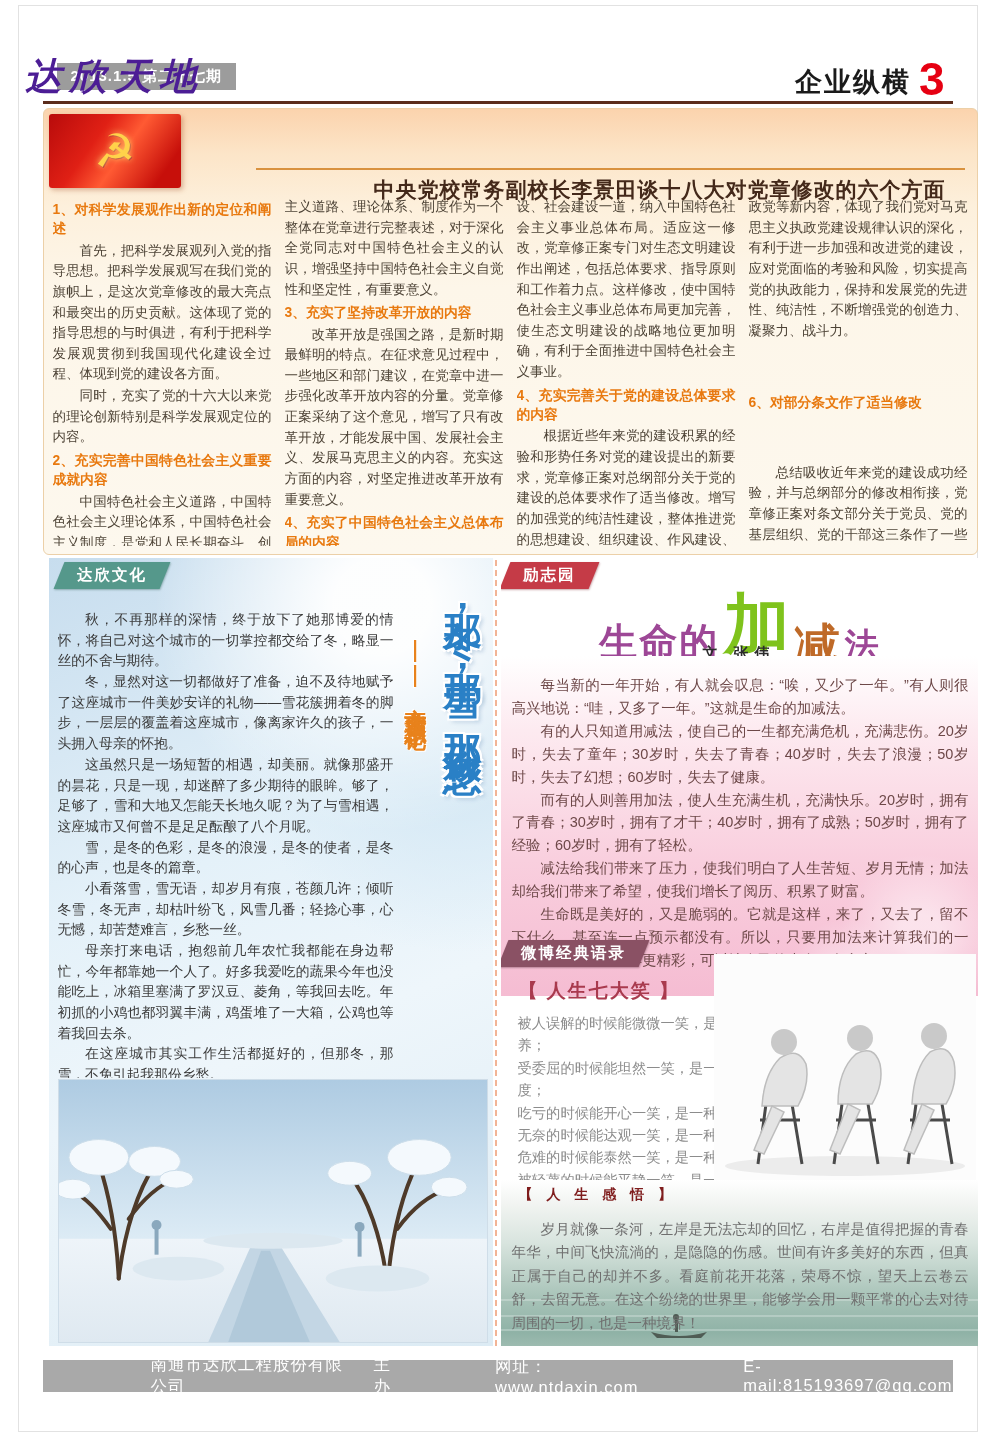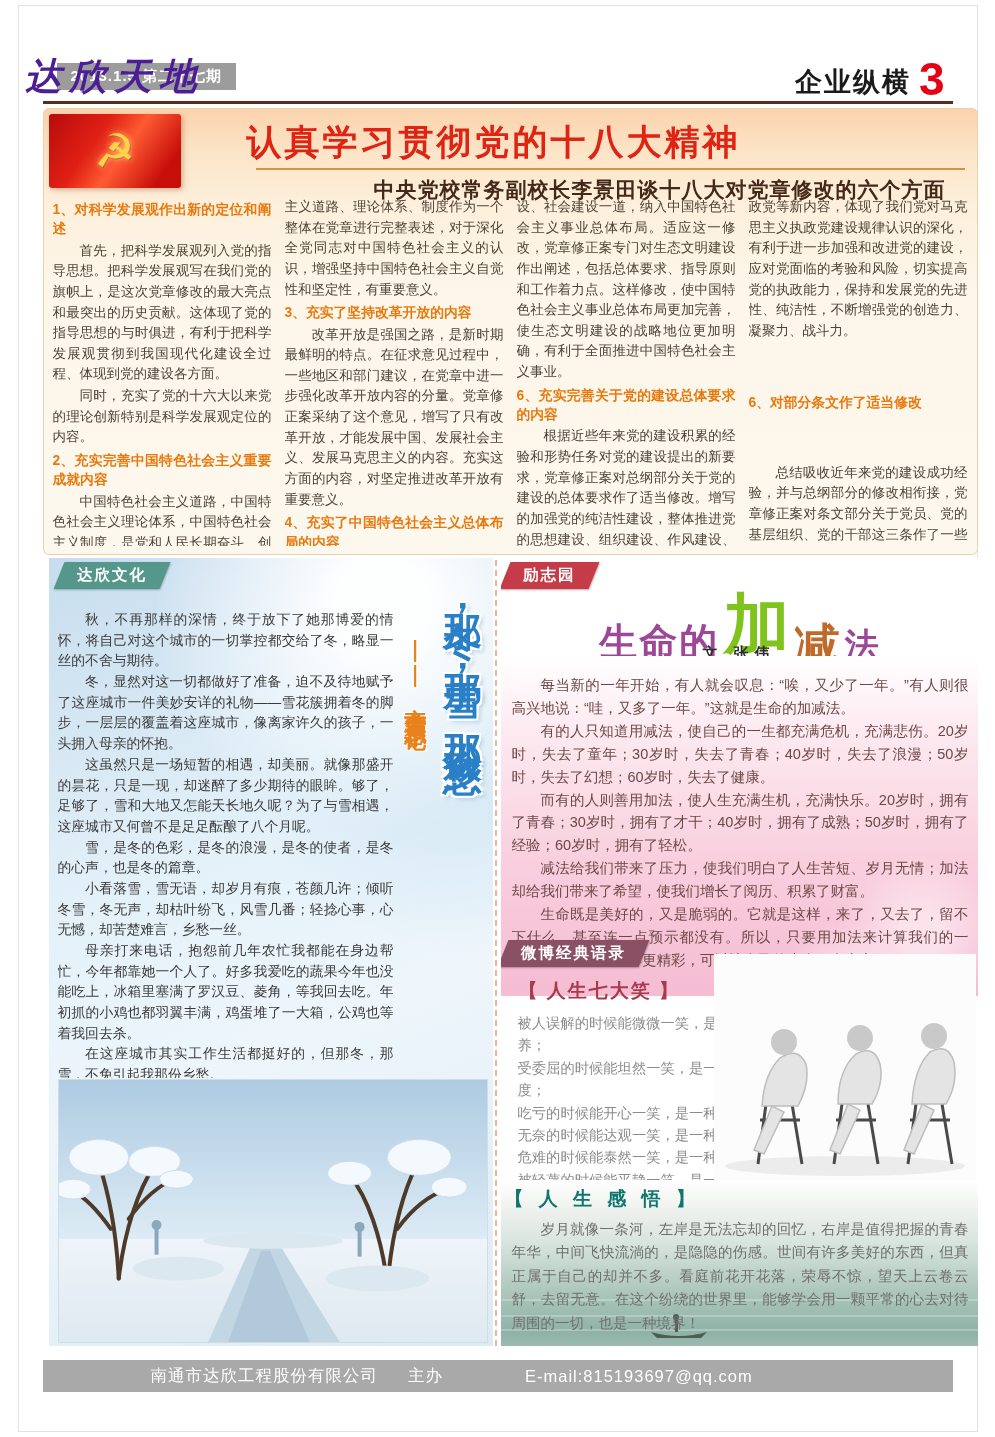--- a/index.html
+++ b/index.html
@@ -95,22 +95,22 @@
 
   .weibo-badge { position:absolute; left:2px; top:382px; background:#8a5164; box-shadow:1px 1px 2px rgba(90,40,55,.4); }
   .laugh-title { position:absolute; left:18px; top:420px; font-size:19px; font-weight:bold;
     color:#a93a4e; letter-spacing:2px; }
   .laugh-lines { position:absolute; left:17px; top:454px; width:245px; font-size:14.3px;
     line-height:22.4px; color:#8c8c8c; }
   .people-photo { position:absolute; right:2px; top:396px; width:262px; height:228px; background:#fdfdfd; }
 
   .sea { position:absolute; left:0; right:0; bottom:0; height:166px;
     background:linear-gradient(180deg,#ffffff 0%,#f0f3f0 16%,#d8e4de 38%,#a9c4b9 70%,#8fb2a6 92%,#9dbbb0 100%); }
-  .wisdom-title { position:absolute; left:4px; top:628px; font-size:19px; font-weight:bold;
-    color:#0f766e; letter-spacing:5px; }
+  .wisdom-title { position:absolute; left:18px; top:628px; font-size:14px; font-weight:bold;
+    color:#7f1d1d; letter-spacing:5px; }
   .wisdom-text { position:absolute; left:11px; right:9px; top:660px; font-size:14.5px; line-height:1.62;
     color:#6f6f6f; text-align:justify; }
   .wisdom-text p { margin:0; text-indent:2em; }
 
   
   .footer { position:absolute; left:30px; right:30px; top:1360px; height:32px; background:#a9a9a9;
     color:#fff; display:flex; align-items:center; font-size:16.5px; letter-spacing:1px; }
   .footer .f-org { margin-left:108px; }
   .footer .f-host { margin-left:30px; }
   .footer .f-url { margin-left:92px; }
@@ -127,21 +127,20 @@
   <div class="section-wrap">
     <span class="section-name">企业纵横</span>
     <span class="page-num">3</span>
   </div>
   <div class="header-rule"></div>
 
   <section class="lead">
     <div class="emblem">
       <span class="emblem-glyph">☭</span>
     </div>
-    <h1 class="lead-title">认真学习贯彻党的十八大精神</h1>
     <div class="lead-title-rule"></div>
     <h2 class="lead-subtitle">中央党校常务副校长李景田谈十八大对党章修改的六个方面</h2>
 
     <div class="lead-cols">
       <div class="col">
         <div class="col-h">1、对科学发展观作出新的定位和阐述</div>
         <p>首先，把科学发展观列入党的指导思想。把科学发展观写在我们党的旗帜上，是这次党章修改的最大亮点和最突出的历史贡献。这体现了党的指导思想的与时俱进，有利于把科学发展观贯彻到我国现代化建设全过程、体现到党的建设各方面。</p>
         <p>同时，充实了党的十六大以来党的理论创新特别是科学发展观定位的内容。</p>
         <div class="col-h">2、充实完善中国特色社会主义重要成就内容</div>
         <p>中国特色社会主义道路，中国特色社会主义理论体系，中国特色社会主义制度，是党和人民长期奋斗、创造、积累的根本成就。各地区各部门一致建议，在党章中对这个根本成就作完整表述。</p>
@@ -149,21 +148,21 @@
       </div>
       <div class="col">
         <p class="cont">主义道路、理论体系、制度作为一个整体在党章进行完整表述，对于深化全党同志对中国特色社会主义的认识，增强坚持中国特色社会主义自觉性和坚定性，有重要意义。</p>
         <div class="col-h">3、充实了坚持改革开放的内容</div>
         <p>改革开放是强国之路，是新时期最鲜明的特点。在征求意见过程中，一些地区和部门建议，在党章中进一步强化改革开放内容的分量。党章修正案采纳了这个意见，增写了只有改革开放，才能发展中国、发展社会主义、发展马克思主义的内容。充实这方面的内容，对坚定推进改革开放有重要意义。</p>
         <div class="col-h">4、充实了中国特色社会主义总体布局的内容</div>
 
       </div>
       <div class="col">
         <p class="cont">设、社会建设一道，纳入中国特色社会主义事业总体布局。适应这一修改，党章修正案专门对生态文明建设作出阐述，包括总体要求、指导原则和工作着力点。这样修改，使中国特色社会主义事业总体布局更加完善，使生态文明建设的战略地位更加明确，有利于全面推进中国特色社会主义事业。</p>
-        <div class="col-h">6、充实完善关于党的建设总体要求的内容</div>
+        <div class="col-h">4、充实完善关于党的建设总体要求的内容</div>
         <p>根据近些年来党的建设积累的经验和形势任务对党的建设提出的新要求，党章修正案对总纲部分关于党的建设的总体要求作了适当修改。增写的加强党的纯洁性建设，整体推进党的思想建设、组织建设、作风建设、反腐倡廉建设、制度建设，全面提高党的建设科学化水平，建设学习型、服务型、创新型的马克思主义执</p>
       </div>
       <div class="col col4">
         <p class="cont">政党等新内容，体现了我们党对马克思主义执政党建设规律认识的深化，有利于进一步加强和改进党的建设，应对党面临的考验和风险，切实提高党的执政能力，保持和发展党的先进性、纯洁性，不断增强党的创造力、凝聚力、战斗力。</p>
         <div class="col-h">6、对部分条文作了适当修改</div>
         <p>总结吸收近年来党的建设成功经验，并与总纲部分的修改相衔接，党章修正案对条文部分关于党员、党的基层组织、党的干部这三条作了一些修改。（新华网）</p>
         <div class="party-img">
           <svg class="party-illustration" viewBox="0 0 218 120" preserveAspectRatio="none">
             <g fill="#8f1802" opacity="0.92">
               <rect x="8" y="86" width="86" height="34" rx="1"></rect>
@@ -349,15 +348,16 @@
     </div>
     <div class="wisdom-title">【 人 生 感 悟 】</div>
     <div class="wisdom-text">
       <p>岁月就像一条河，左岸是无法忘却的回忆，右岸是值得把握的青春年华，中间飞快流淌的，是隐隐的伤感。世间有许多美好的东西，但真正属于自己的却并不多。看庭前花开花落，荣辱不惊，望天上云卷云舒，去留无意。在这个纷绕的世界里，能够学会用一颗平常的心去对待周围的一切，也是一种境界！</p>
     </div>
   </section>
 
   <footer class="footer">
     <span class="f-org">南通市达欣工程股份有限公司</span>
     <span class="f-host">主办</span>
+    <span class="f-url">网址：www.ntdaxin.com</span>
     <span class="f-email">E-mail:815193697@qq.com</span>
   </footer>
 </div>
 
 </body></html>

